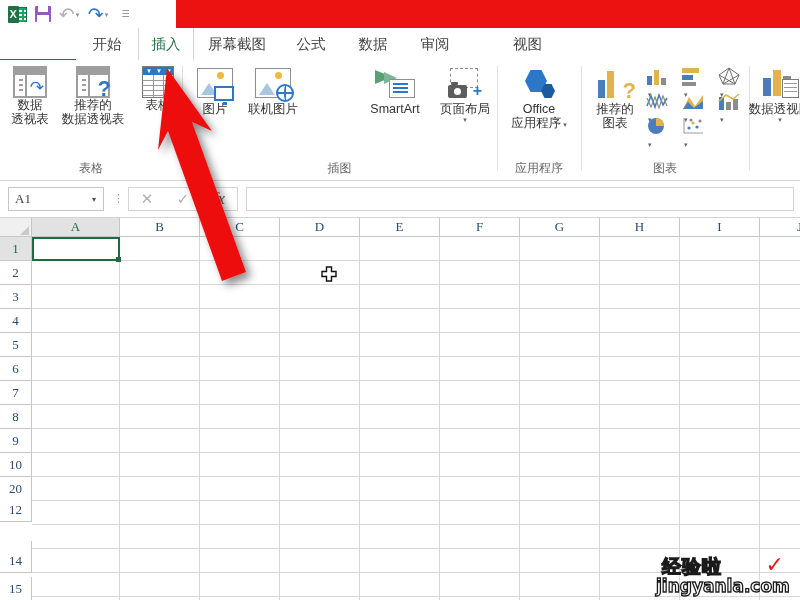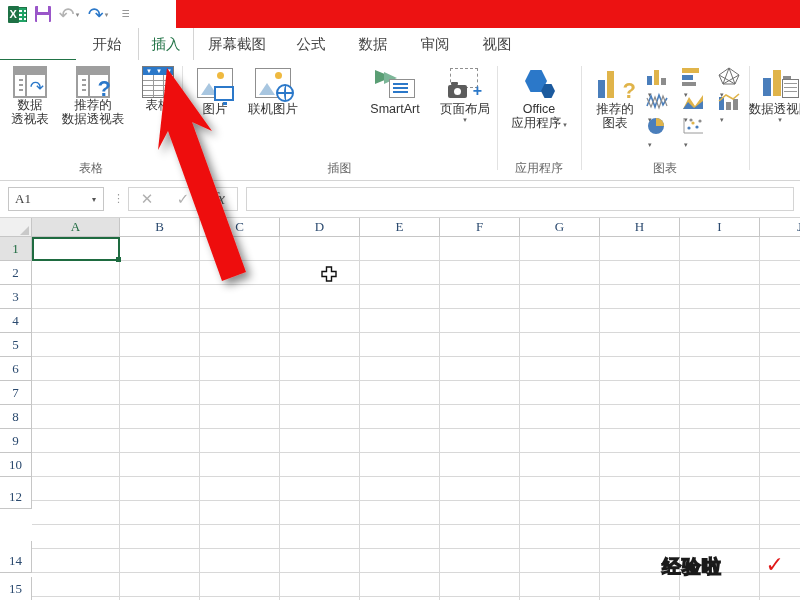--- a/index.html
+++ b/index.html
@@ -215,21 +215,21 @@
       </div>
     <div class="tab" style="left:280px;width:62px;">
         <span>公式</span>
       </div>
     <div class="tab" style="left:342px;width:62px;">
         <span>数据</span>
       </div>
     <div class="tab" style="left:404px;width:62px;">
         <span>审阅</span>
       </div>
-    <div class="tab" style="left:466px;width:62px;">
+    <div class="tab" style="left:480px;width:62px;justify-content:flex-end;">
         <span>视图</span>
       </div>
   </div>
   <div class="greenline"></div>
 
   <div class="ribbon">
 
     <div class="grp" style="left:0;width:182px;">
 
       <div class="btn" style="left:6px;top:6px;width:48px;">
@@ -514,21 +514,21 @@
       <div class="rh" style="top:24px;height:24px;">2</div>
       <div class="rh" style="top:48px;height:24px;">3</div>
       <div class="rh" style="top:72px;height:24px;">4</div>
       <div class="rh" style="top:96px;height:24px;">5</div>
       <div class="rh" style="top:120px;height:24px;">6</div>
       <div class="rh" style="top:144px;height:24px;">7</div>
       <div class="rh" style="top:168px;height:24px;">8</div>
       <div class="rh" style="top:192px;height:24px;">9</div>
       <div class="rh" style="top:216px;height:24px;">10</div>
       <div class="rh" style="top:240px;height:24px;">20</div>
-      <div class="rh" style="top:248px;height:24px;">12</div>
+      <div class="rh" style="top:261px;height:24px;">12</div>
       <div class="rh" style="top:304px;height:24px;">13</div>
       <div class="rh" style="top:312px;height:24px;">14</div>
       <div class="rh" style="top:340px;height:24px;">15</div>
     </div>
 
     <div class="cells">
       <div class="vline" style="left:87px;"></div>
       <div class="vline" style="left:167px;"></div>
       <div class="vline" style="left:247px;"></div>
       <div class="vline" style="left:327px;"></div>
@@ -577,15 +577,16 @@
                L222 281
                L168 131
                L158 150
                Z" fill="#ee1111"></path>
     </g>
   </svg>
 
   <div class="wm">
     <div class="cn">经验啦</div>
     <div class="chk">✓</div>
+    <div class="dom">jingyanla.com</div>
   </div>
 
 </div>
 
 </body></html>

